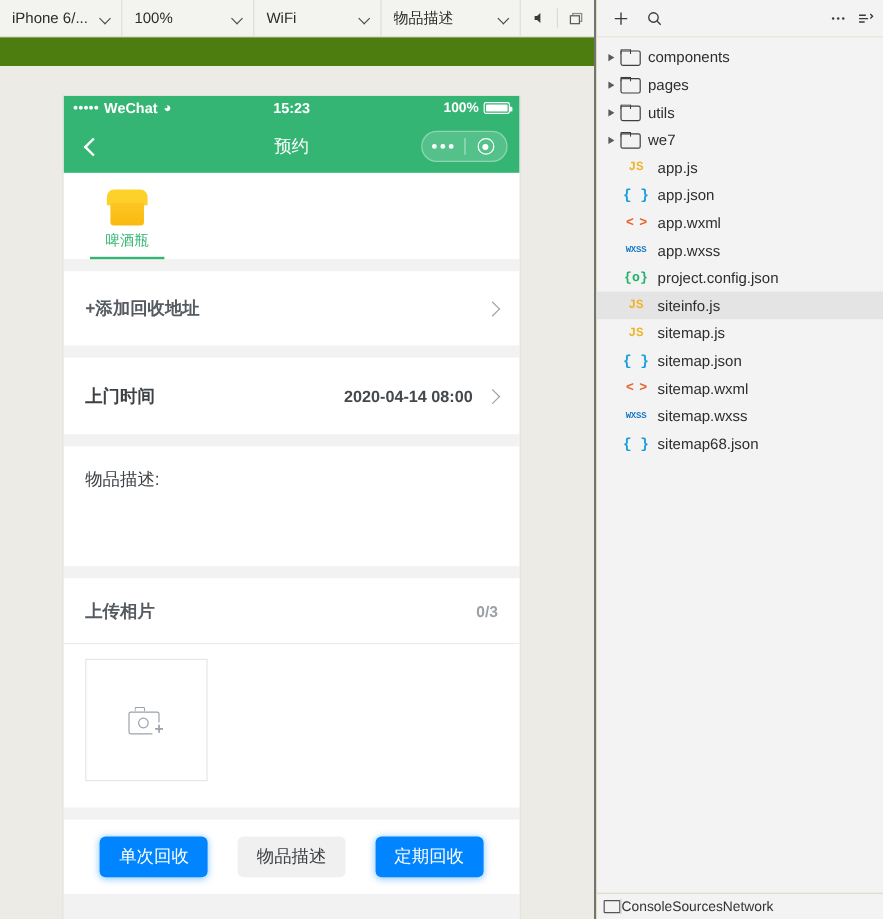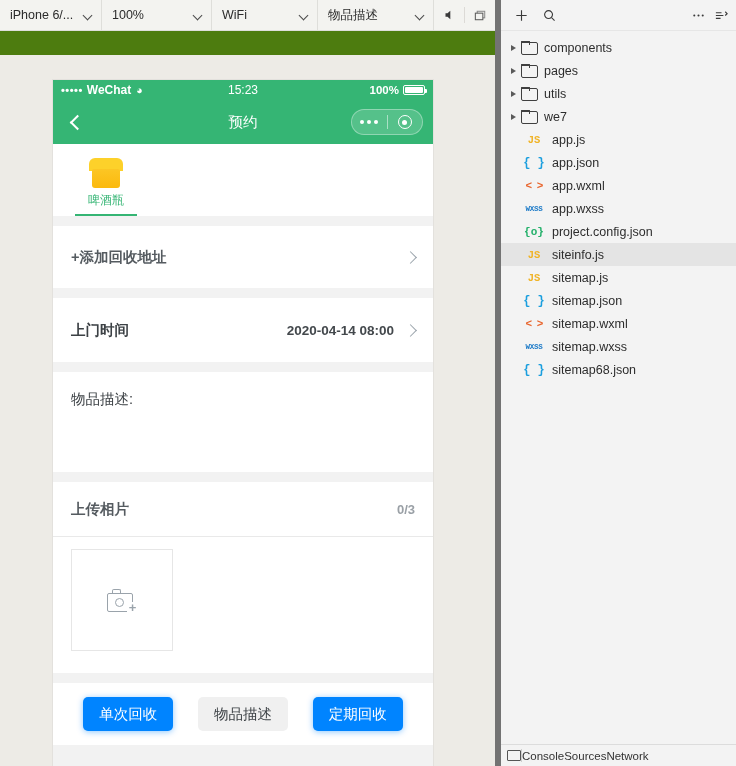--- a/index.html
+++ b/index.html
@@ -75,21 +75,21 @@
     height: 20px; background: #35b574; color: #ffffff;
     display: flex; align-items: center; font-size: 11.5px; font-weight: bold;
     padding: 0 8px; position: relative;
   }
   .sb-left { display: flex; align-items: center; gap: 4px; }
   .dots { letter-spacing: .5px; font-size: 11px; }
   .sb-carrier { font-size: 12px; }
   .wifi-ico { font-size: 11px; margin-left: 1px; }
   .sb-time {
     position: absolute; left: 0; right: 0; text-align: center;
-    font-size: 12px; font-weight: normal; pointer-events: none;
+    font-size: 12px; font-weight: bold; pointer-events: none;
   }
   .sb-right { margin-left: auto; display: flex; align-items: center; gap: 4px; z-index: 2; }
   .batt {
     width: 22px; height: 10px; border: 1px solid #ffffff; border-radius: 2px;
     position: relative; padding: 1px;
   }
   .batt::after {
     content: ""; position: absolute; right: -3px; top: 3px;
     width: 2px; height: 4px; background: #ffffff; border-radius: 0 1px 1px 0;
   }
@@ -226,21 +226,21 @@
   .btn {
     border: none; border-radius: 5px; font-size: 14.5px; cursor: pointer;
     font-family: inherit; padding: 0 16px; height: 34px; line-height: 34px;
   }
   .btn-primary { background: #0084ff; color: #ffffff; box-shadow: 0 1px 6px rgba(0,132,255,.45); }
   .btn-ghost { background: #f0f0f0; color: #3c4145; }
 
   
   .right-pane {
     width: 241px; height: 766px; background: #fde047;
-    border-left: 6px solid #737373;
+    border-left: 2px solid #737373;
     display: flex; flex-direction: column;
   }
   .ex-toolbar {
     height: 31px; min-height: 31px; background: #f3f3f3;
     display: flex; align-items: center; padding: 0 6px;
     border-bottom: 1px solid #e6e6e6;
   }
   .ex-btn {
     width: 28px; height: 24px; display: flex; align-items: center; justify-content: center;
     cursor: pointer; color: #3a3a3a;

